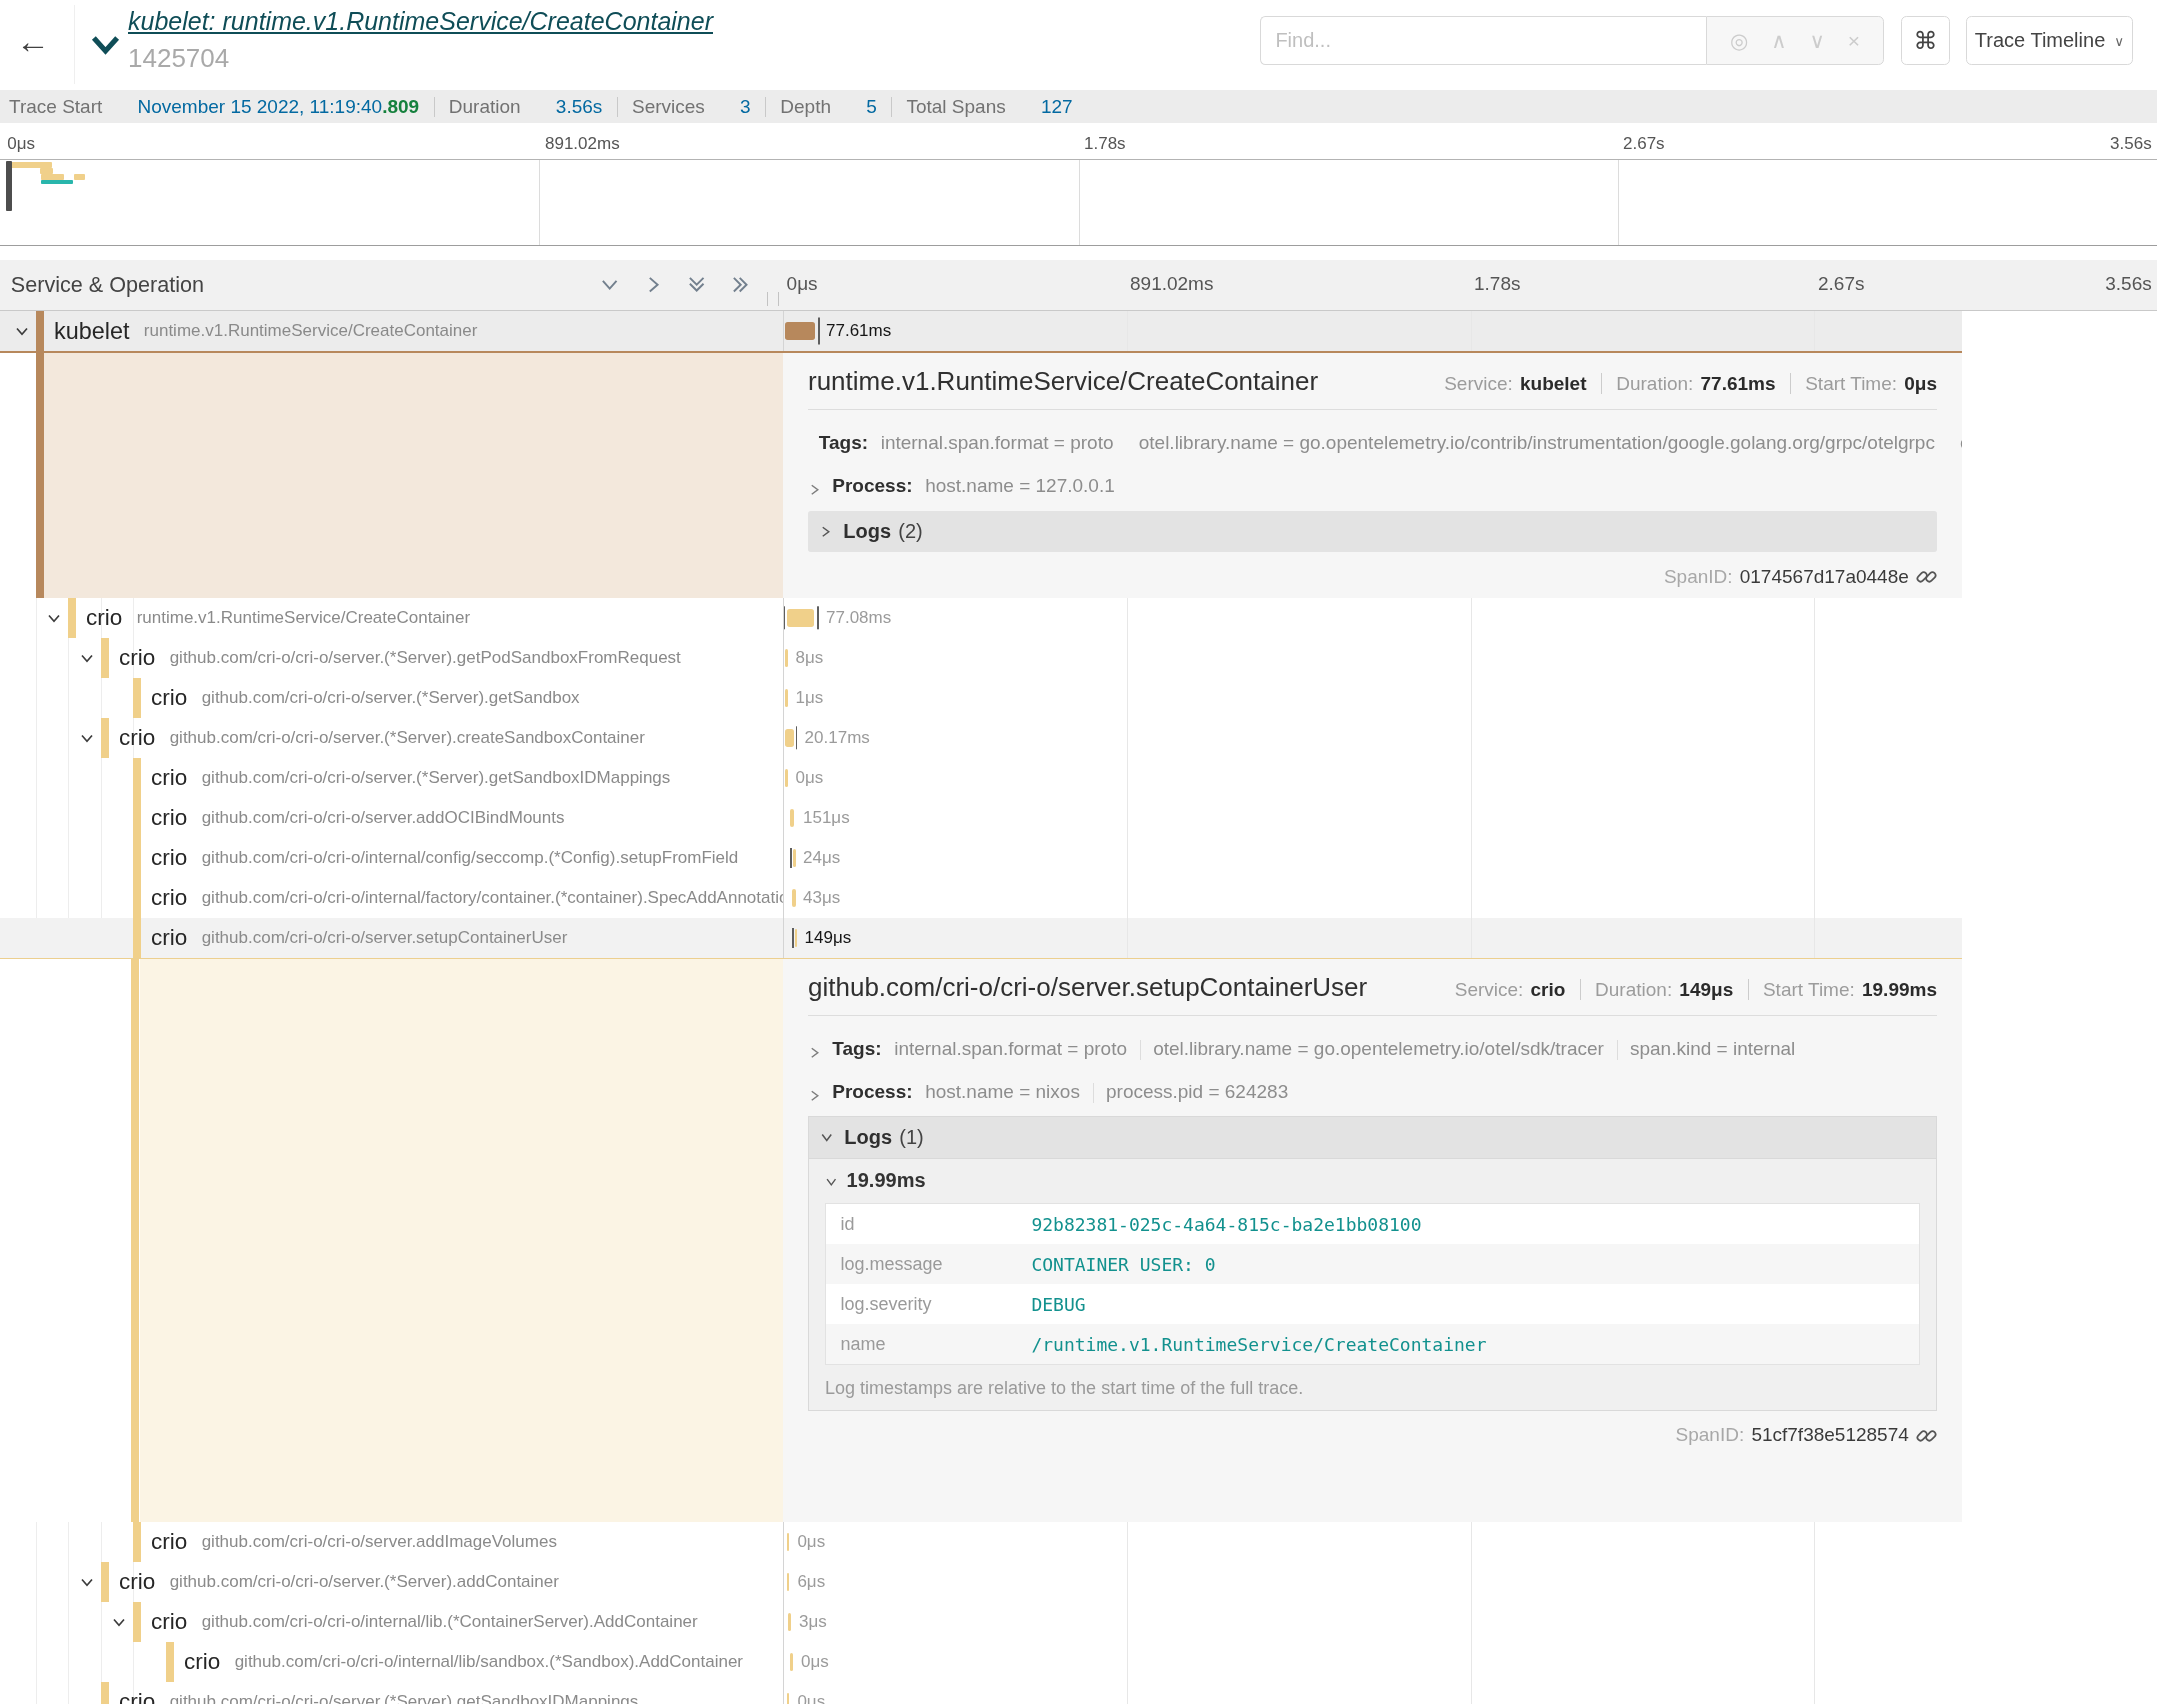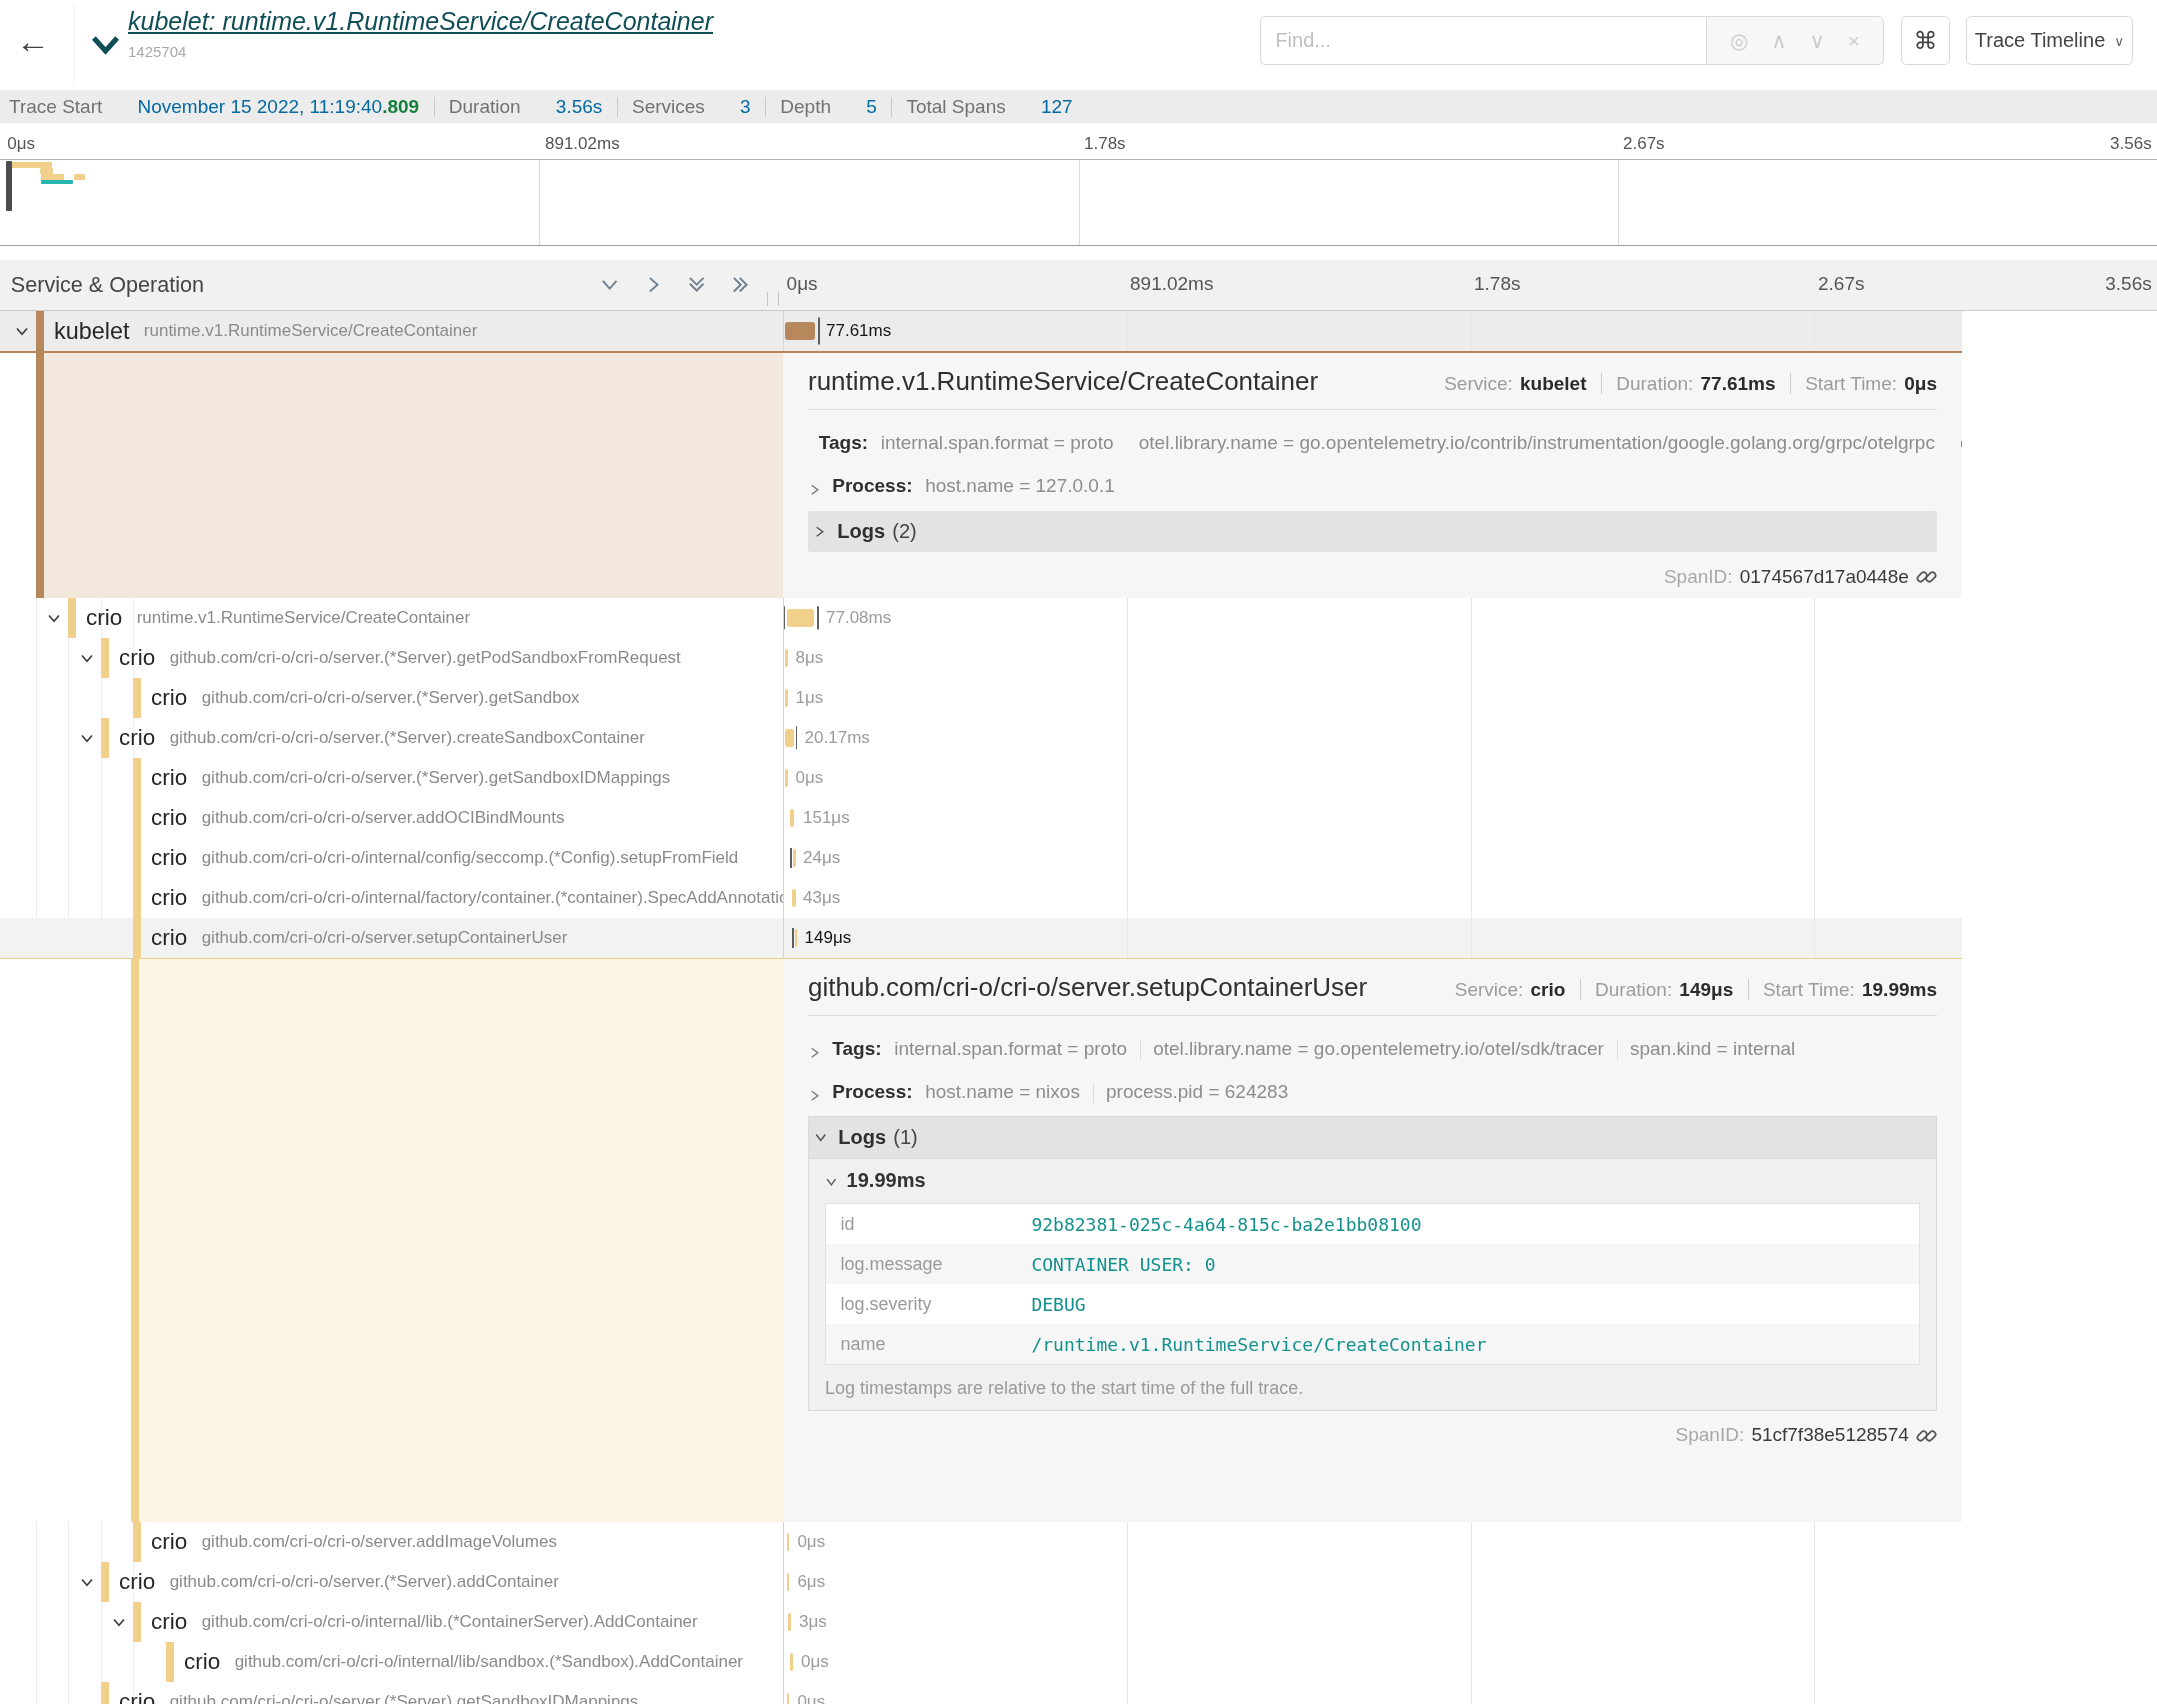--- a/index.html
+++ b/index.html
@@ -6,21 +6,21 @@
   .app{position:relative;width:2158px;height:1705px;background:#fff;overflow:hidden;
        font-family:"Liberation Sans",sans-serif;color:#333;}
   svg{display:block;}
 
   
   .hdr{position:absolute;top:0;left:0;width:100%;height:90px;background:#fff;z-index:6;}
   .back{position:absolute;left:16px;top:21.6px;font-size:34px;color:#414141;cursor:pointer;}
   .hdr-sep{position:absolute;left:74px;top:5.4px;width:0.9px;height:79px;background:#efefef;}
   .tchev{position:absolute;left:90px;top:34px;color:#0f4d57;}
   .ttl{position:absolute;left:128px;top:7.2px;font-size:25px;color:#0f4d57;text-decoration:underline;white-space:nowrap;font-style:italic;}
-  .tid{position:absolute;left:128px;top:43px;font-size:15px;color:#a9a9a9;}
+  .tid{position:absolute;left:128px;top:43px;font-size:26px;color:#a9a9a9;}
   .findwrap{position:absolute;left:1260px;top:16px;height:49px;display:flex;}
   .findin{width:446px;height:49px;box-sizing:border-box;border:0.9px solid #d9d9d9;border-right:none;
           border-radius:5.4px 0 0 5.4px;font-size:20px;padding:0 14.4px;color:#555;outline:none;
           font-family:"Liberation Sans",sans-serif;}
   .findin::placeholder{color:#bfbfbf;}
   .findsuf{width:178px;height:49px;box-sizing:border-box;border:0.9px solid #d9d9d9;background:#f7f7f7;
            border-radius:0 5.4px 5.4px 0;display:flex;align-items:center;justify-content:space-evenly;
            color:#cccccc;font-size:21px;}
   .findsuf span{cursor:pointer;}
   .kbd-btn{position:absolute;left:1901px;top:16px;width:49px;height:49px;box-sizing:border-box;
@@ -100,21 +100,21 @@
   .meta{display:flex;align-items:center;white-space:nowrap;}
   .ml{font-size:19px;color:#9c9c9c;margin-right:7.2px;}
   .mv{font-size:19px;color:#2b2b2b;font-weight:bold;}
   .msep{width:0.9px;height:21.6px;background:#ccc;margin:0 14.4px;align-self:center;}
   .dhr{border:none;border-top:0.9px solid #ddd;margin:12.6px 0 0 0;}
   .krow{display:flex;align-items:flex-end;margin-top:14.4px;height:29px;cursor:pointer;}
   .krl{font-size:19px;color:#2f2f2f;font-weight:bold;margin:0 12.6px 0 10.8px;}
   .kv{font-size:19px;color:#8d8d8d;white-space:nowrap;}
   .ksep{width:0.9px;height:20px;background:#ddd;margin:0 12.6px;}
   .logbar{height:41px;background:#e3e3e3;border-radius:2.7px;display:flex;align-items:center;
-          padding-left:5px;margin-top:14.4px;font-size:20px;cursor:pointer;text-align:right;}
+          padding-left:11px;margin-top:14.4px;font-size:20px;cursor:pointer;text-align:right;}
   .logbar b{margin:0 7.2px 0 10.8px;color:#2f2f2f;}
   .logbar .cnt{color:#444;}
   .sid{display:flex;justify-content:flex-end;align-items:center;margin-top:13.5px;font-size:19px;gap:7.2px;}
   .sid .sl{color:#a8a8a8;}
   .sid .sv{color:#3a3a3a;}
   .logs2{margin-top:12.6px;border:0.9px solid #d9d9d9;background:#f0f0f0;}
   .logs2 .logbar{margin:0;border-radius:0;background:#e3e3e3;border-bottom:0.9px solid #d9d9d9;}
   .l2body{padding:10.8px 16px 10.8px 16px;}
   .ltime{display:flex;align-items:center;gap:9px;font-size:20px;font-weight:bold;color:#333;cursor:pointer;}
   .ltable{margin-top:10.8px;background:#fff;border:0.9px solid #e2e2e2;}

